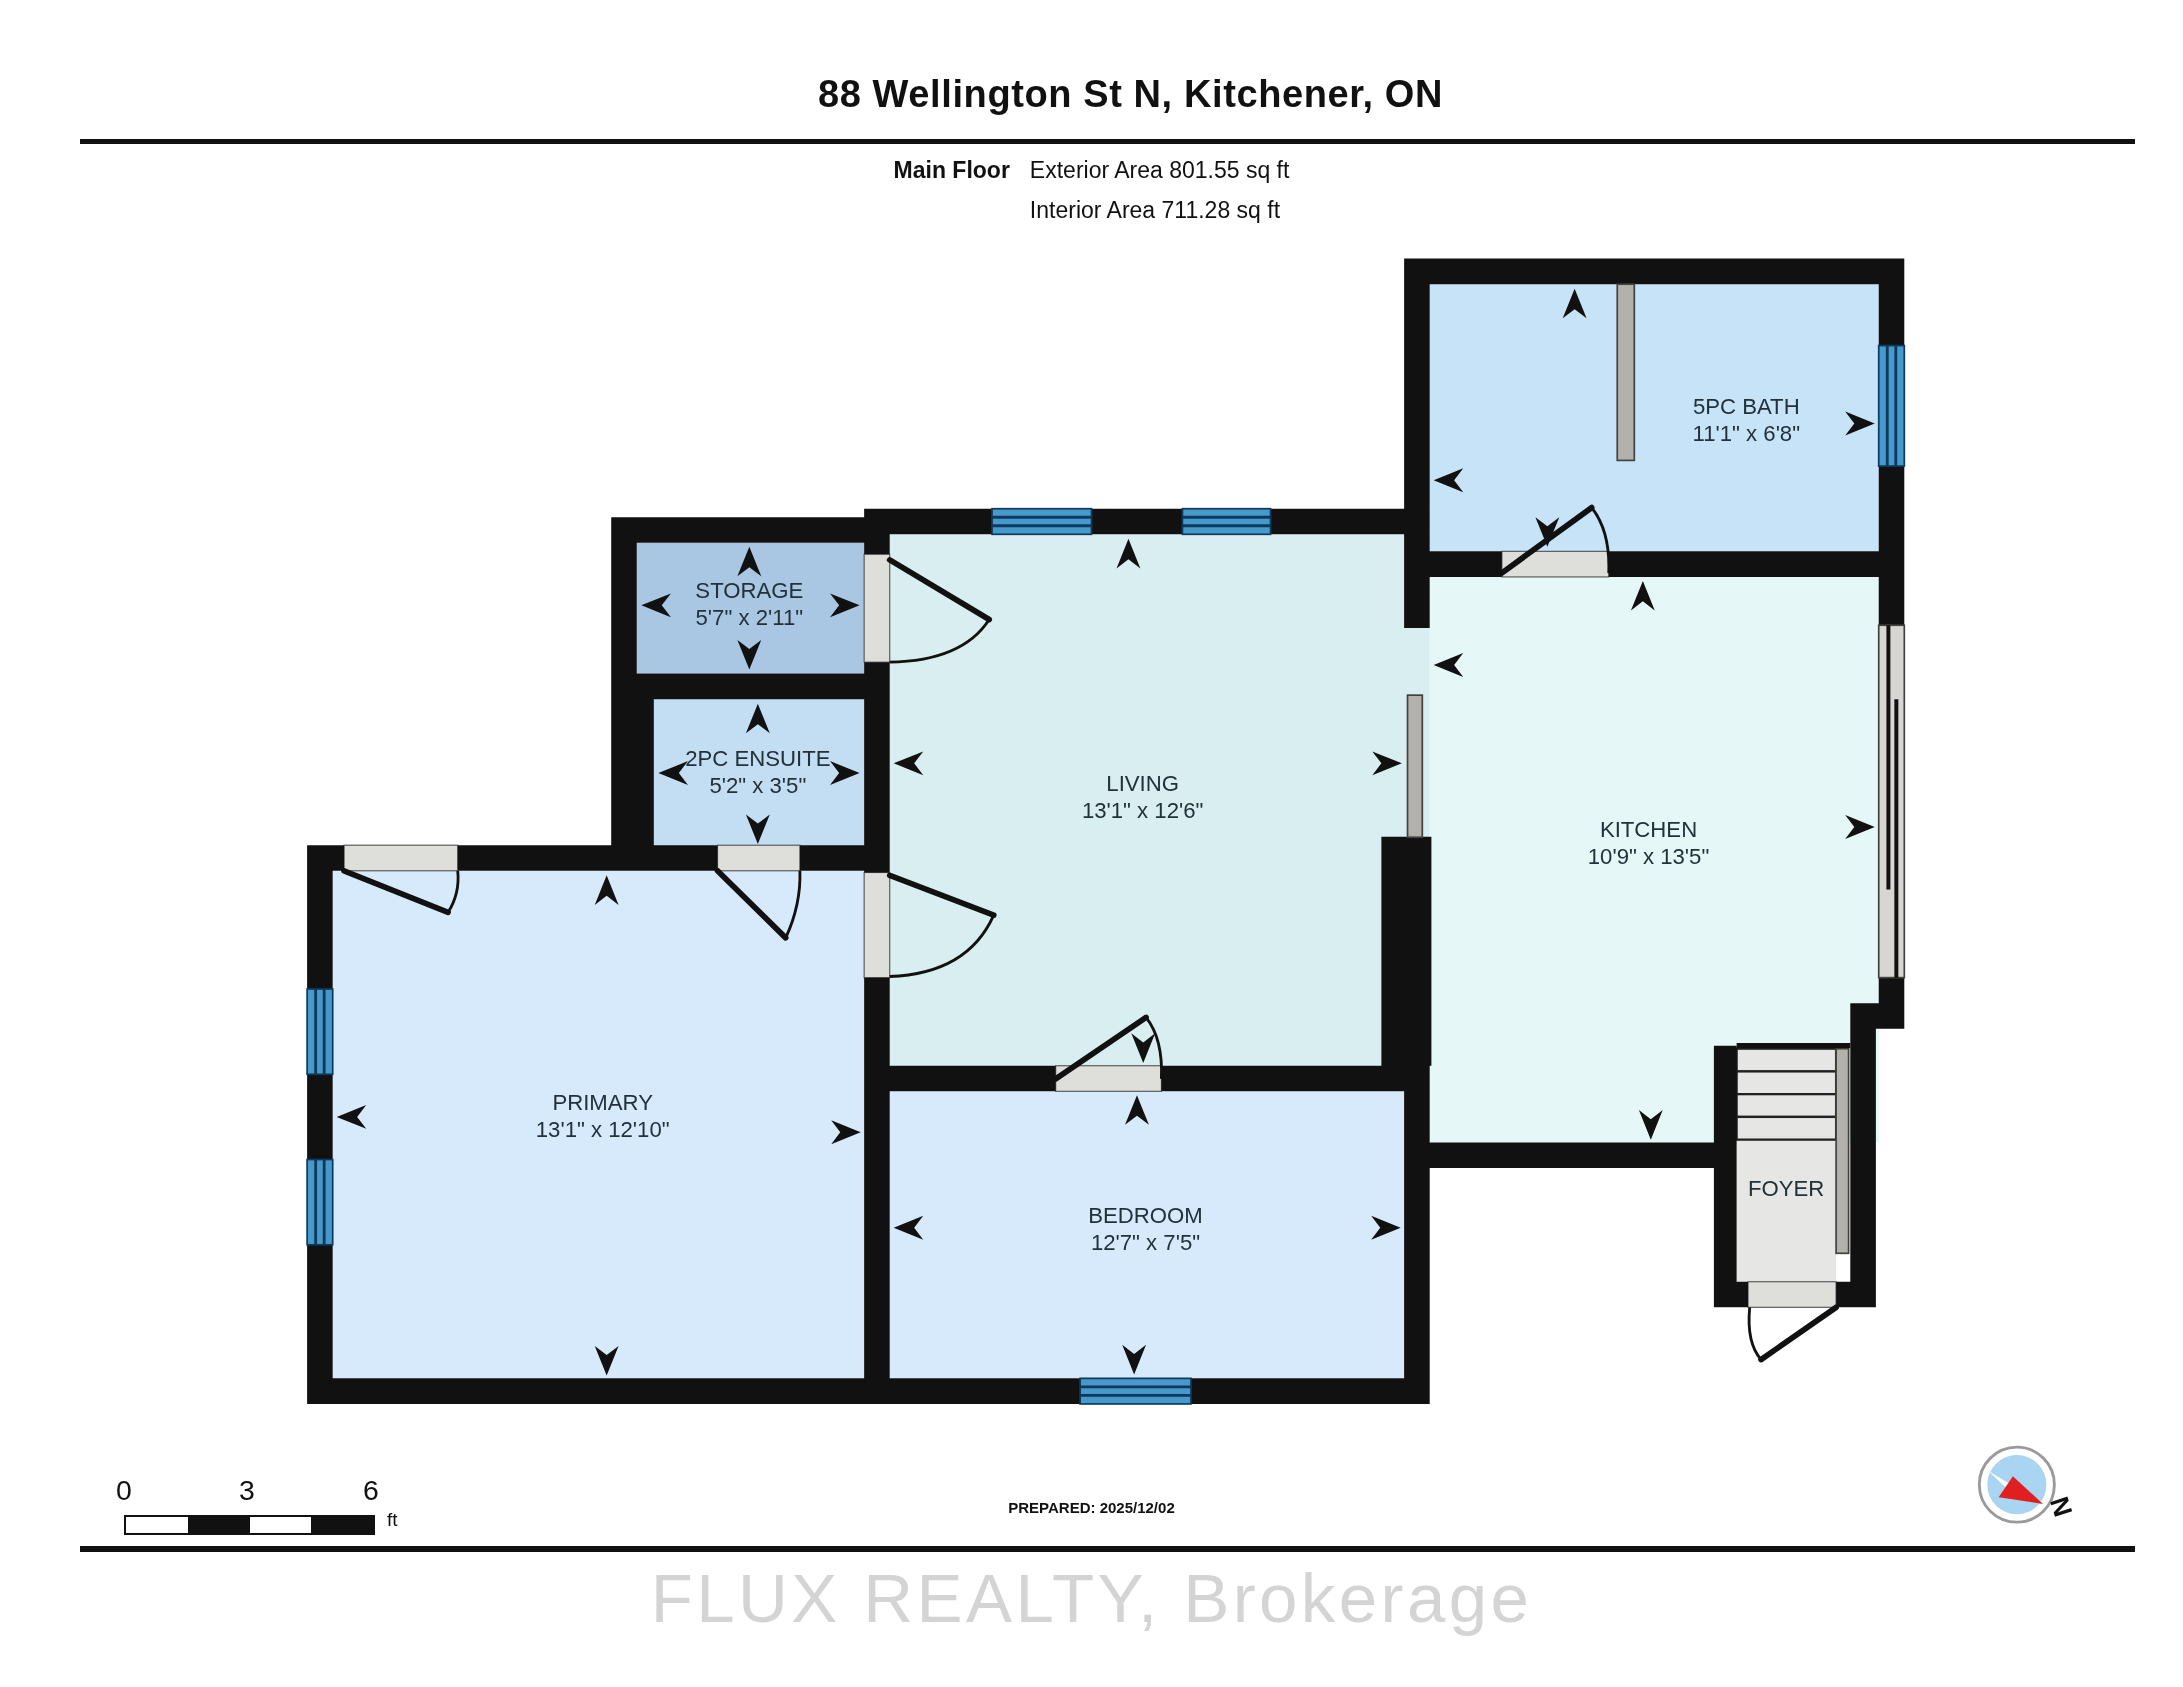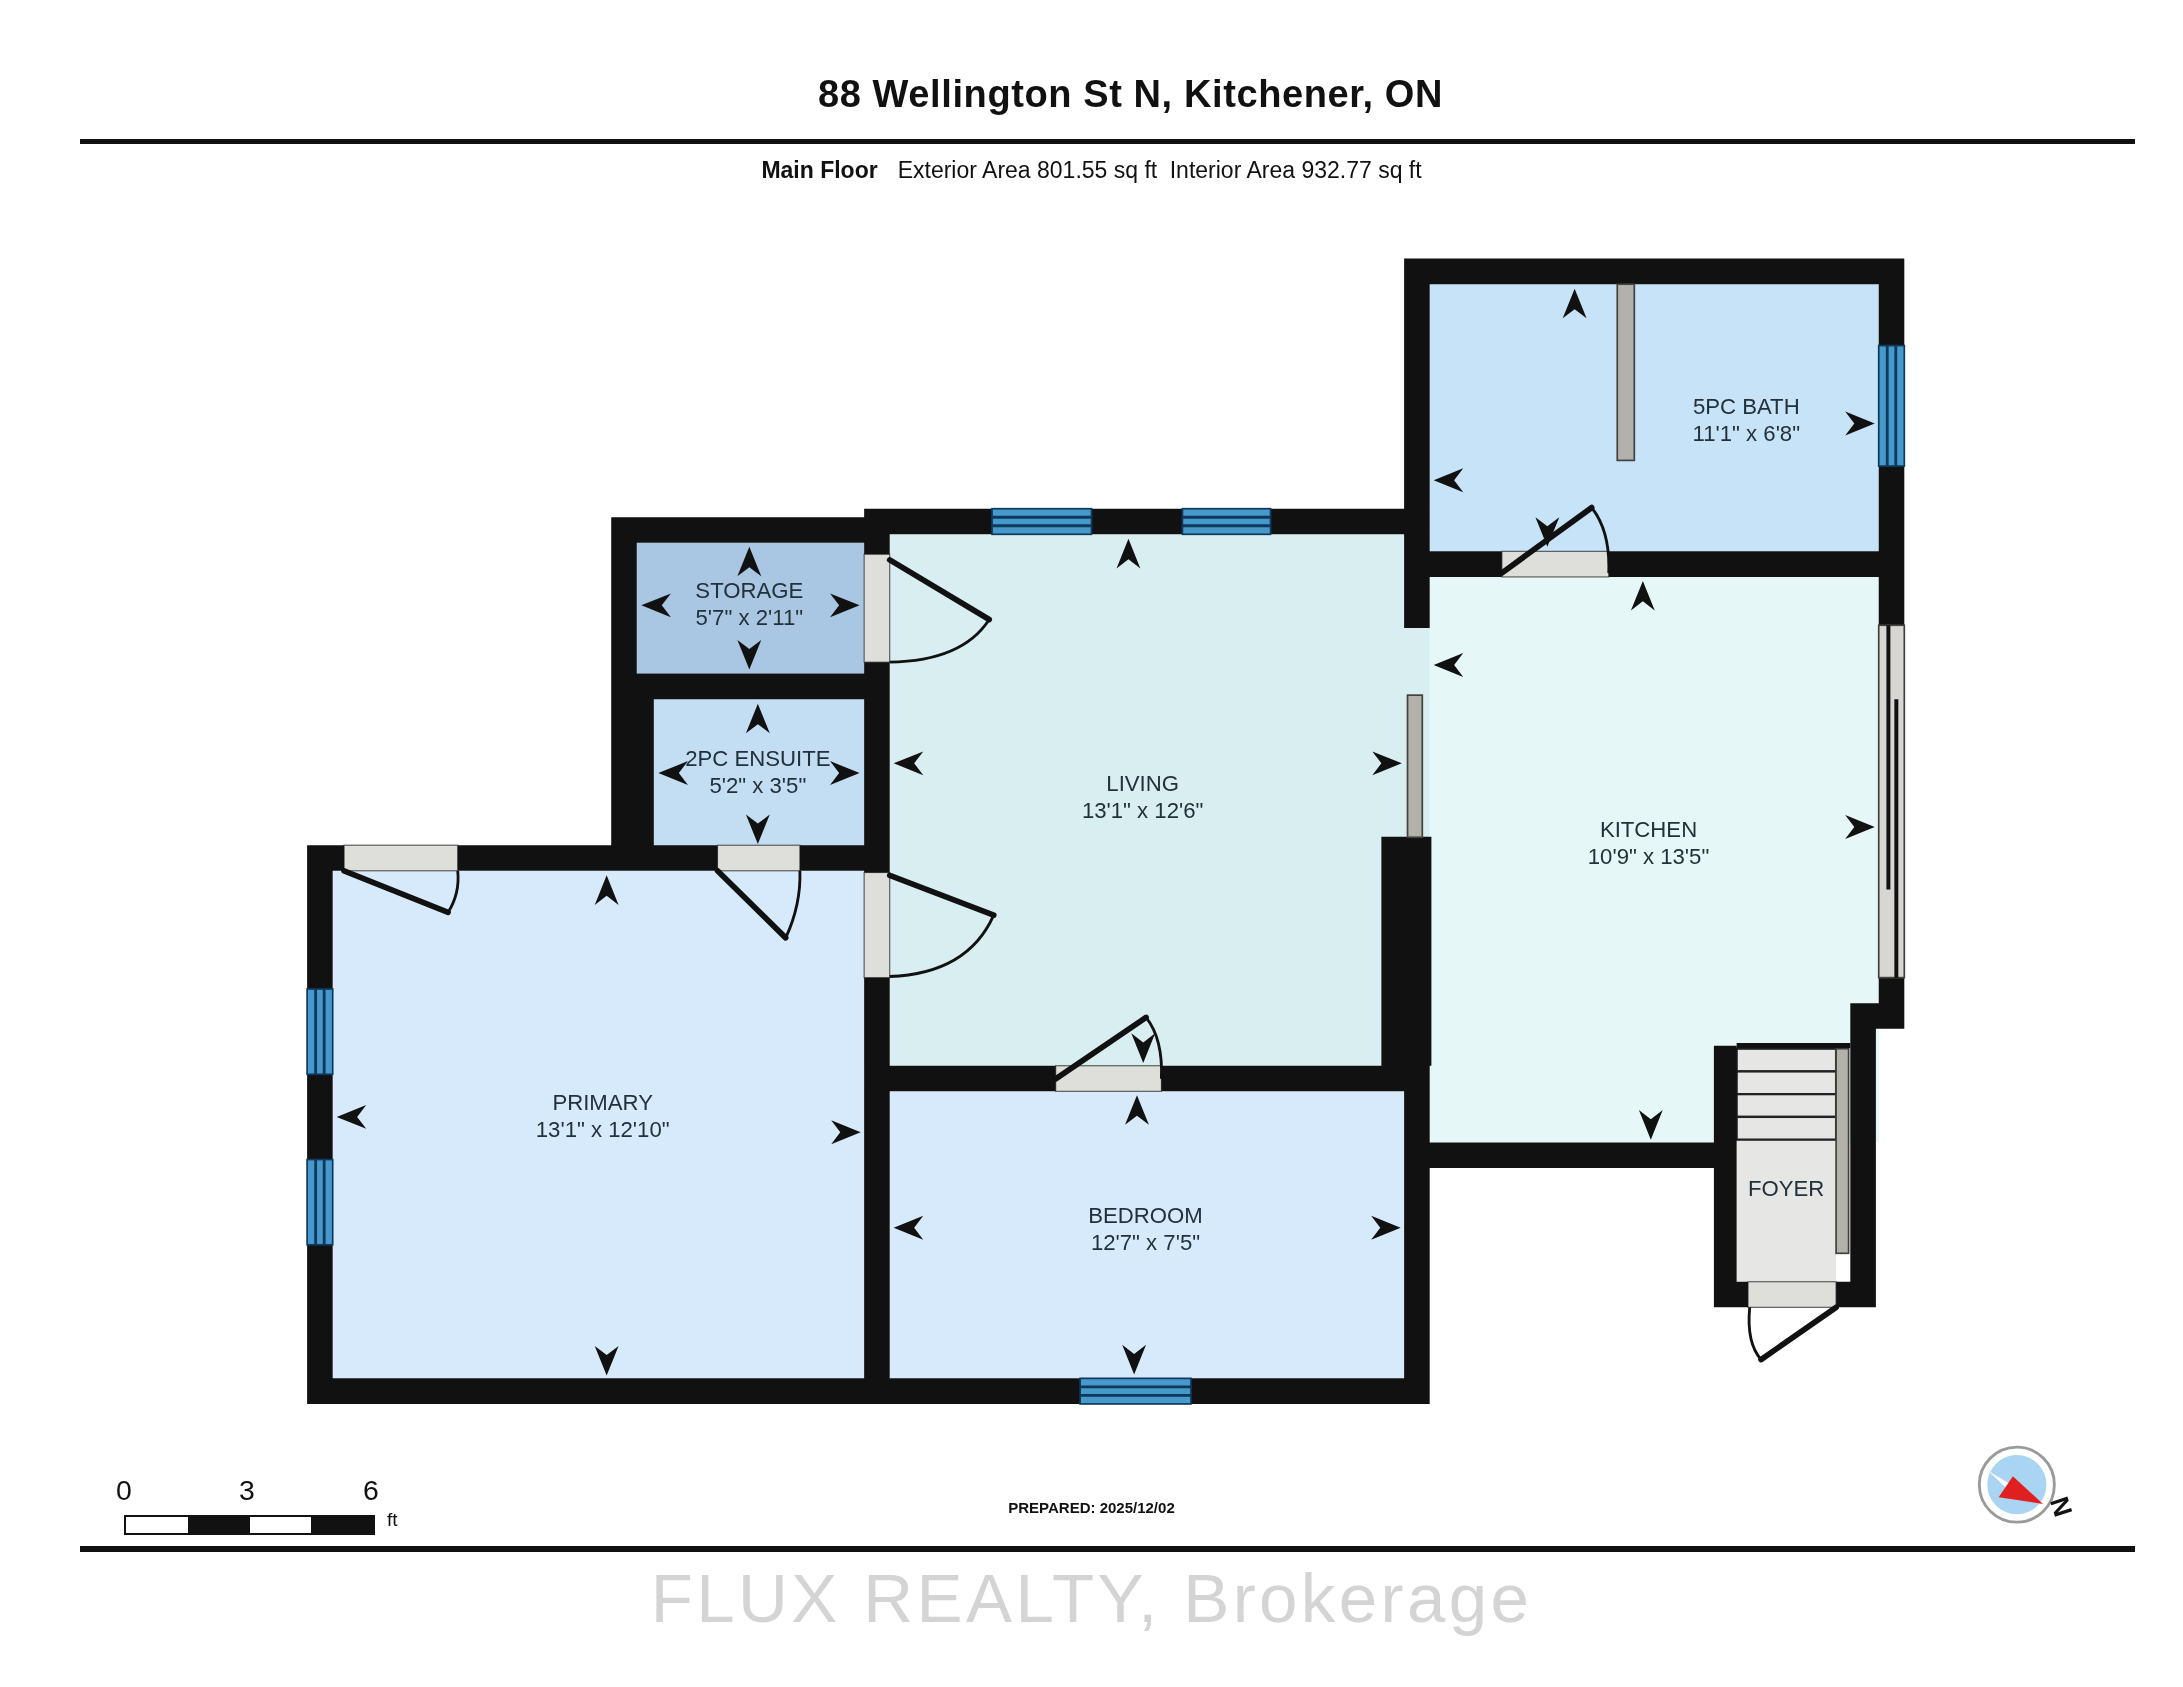--- a/index.html
+++ b/index.html
@@ -5,21 +5,21 @@
   html,body{margin:0;padding:0;background:#ffffff;}
   #canvas{position:relative;width:2183px;height:1687px;background:#fff;overflow:hidden;
           font-family:"Liberation Sans",sans-serif;color:#111;}
   .abs{position:absolute;}
 
   
   #page-title{top:73px;left:0;width:100%;text-align:center;font-size:38px;font-weight:700;letter-spacing:0.6px;margin-left:39px;}
   #top-rule{top:139px;left:80px;width:2055px;height:4.5px;background:var(--c-walls,#111);}
   #subheader{top:157px;left:0;width:100%;display:flex;justify-content:center;gap:20px;align-items:flex-start;}
   #floor-label{font-size:23px;font-weight:700;}
-  .area-col{display:flex;flex-direction:row;gap:12.5px;}
+  .area-col{display:flex;flex-direction:column;gap:12.5px;}
   .area-col div{font-size:23px;font-weight:400;}
 
   
   #scale-bar{top:1474px;left:124px;}
   .tick{position:absolute;top:0;transform:translateX(-50%);font-size:28.4px;}
   #tick0{left:0;} #tick3{left:123px;} #tick6{left:247px;}
   #bar{position:absolute;top:41px;left:0;width:247px;height:16px;border:2.3px solid #111;display:flex;}
   #bar div{flex:1;}
   .seg-w{background:#fff;} .seg-b{background:#111;}
   #scale-unit{position:absolute;top:35px;left:263px;font-size:19px;}
@@ -58,21 +58,21 @@
 <body>
 
 <div id="canvas">
 
   <div id="page-title" class="abs">88 Wellington St N, Kitchener, ON</div>
   <div id="top-rule" class="abs"></div>
   <div id="subheader" class="abs">
     <div id="floor-label">Main Floor</div>
     <div class="area-col">
       <div>Exterior Area 801.55 sq ft</div>
-      <div>Interior Area 932.77 sq ft</div>
+      <div>Interior Area 711.28 sq ft</div>
     </div>
   </div>
 
   <svg id="plan" class="abs" width="2183" height="1687" viewBox="0 0 3840 2968">
 
     <defs>
       <path id="arrow" d="M0 0 L-52 -21 L-36 0 L-52 21 Z"></path>
     </defs>
 
     <g>

